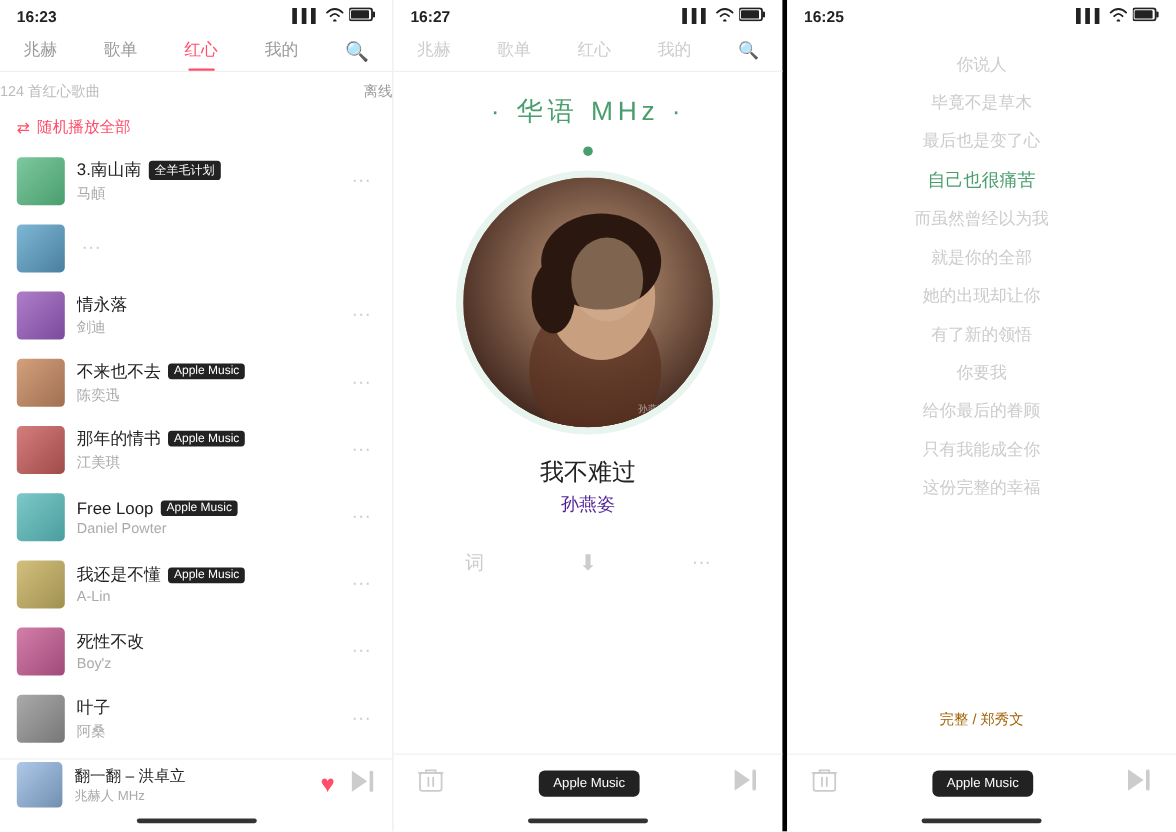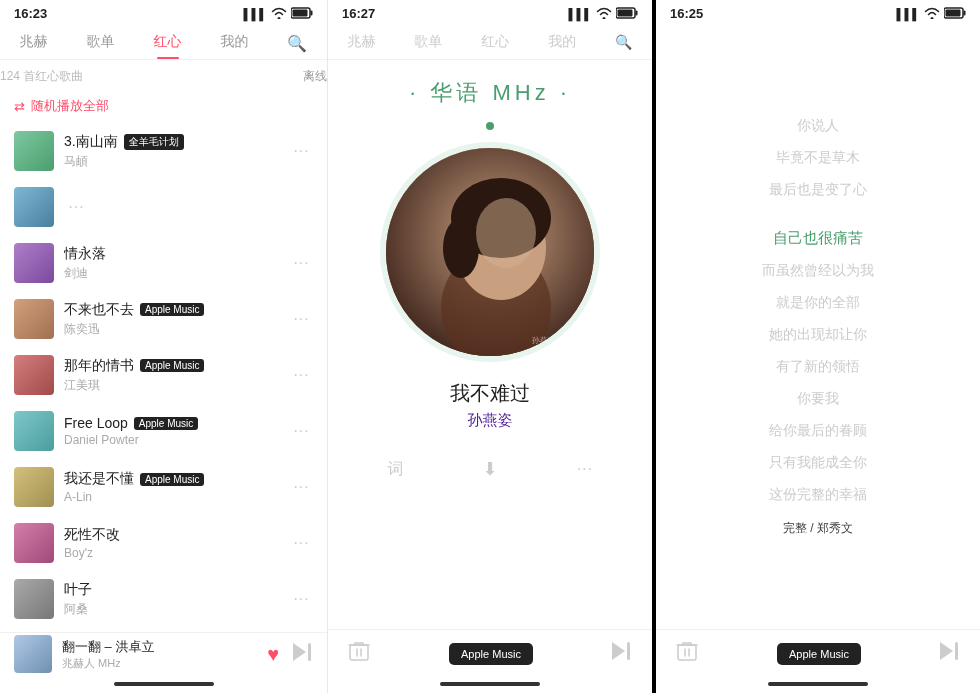--- a/index.html
+++ b/index.html
@@ -336,46 +336,45 @@
       display: flex;
       flex-direction: column;
       background: #fff;
       flex-shrink: 0;
     }
     .p3-main {
       flex: 1;
       display: flex;
       flex-direction: column;
       align-items: center;
-      justify-content: center;
+      justify-content: space-between;
       padding: 20px 10px;
       overflow: hidden;
     }
     .lyrics-container {
       display: flex;
       flex-direction: column;
       align-items: center;
       gap: 14px;
       width: 100%;
     }
     .lyric-line {
       font-size: 14px;
       color: #ccc;
       text-align: center;
       cursor: pointer;
     }
     .lyric-line.active {
       color: #4a9e6e;
       font-size: 15px;
       font-weight: 500;
-      margin-top: 16px;
     }
     .lyrics-credit {
       font-size: 12px;
-      color: #404040;
+      color: #a16207;
       margin-top: 16px;
       text-align: center;
     }
     .p3-bottom-bar {
       display: flex;
       align-items: center;
       justify-content: space-between;
       padding: 10px 20px 8px;
       border-top: 1px solid #f0f0f0;
     }

